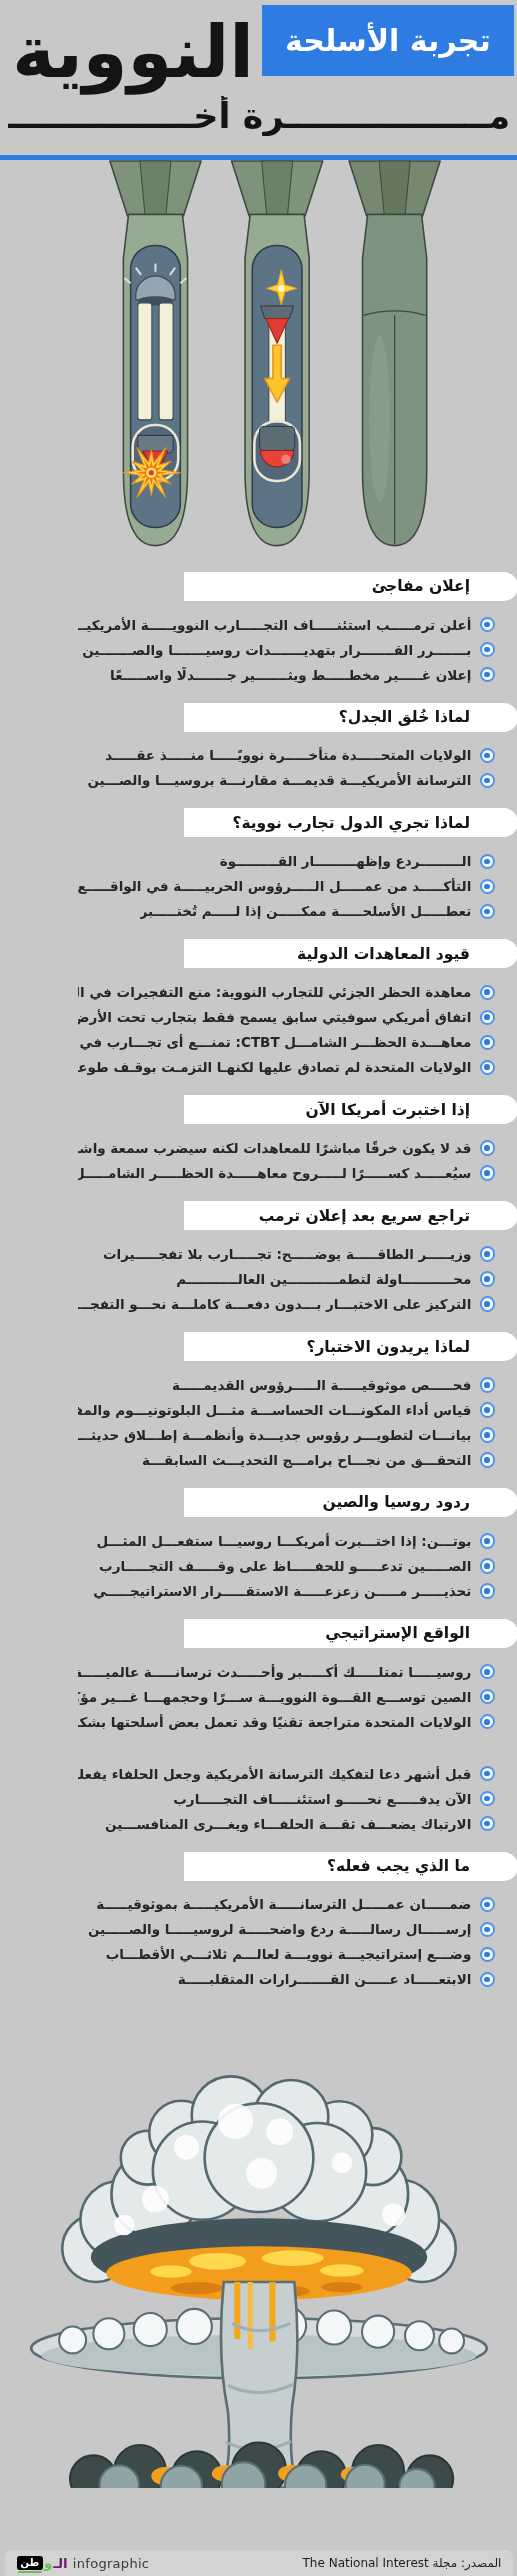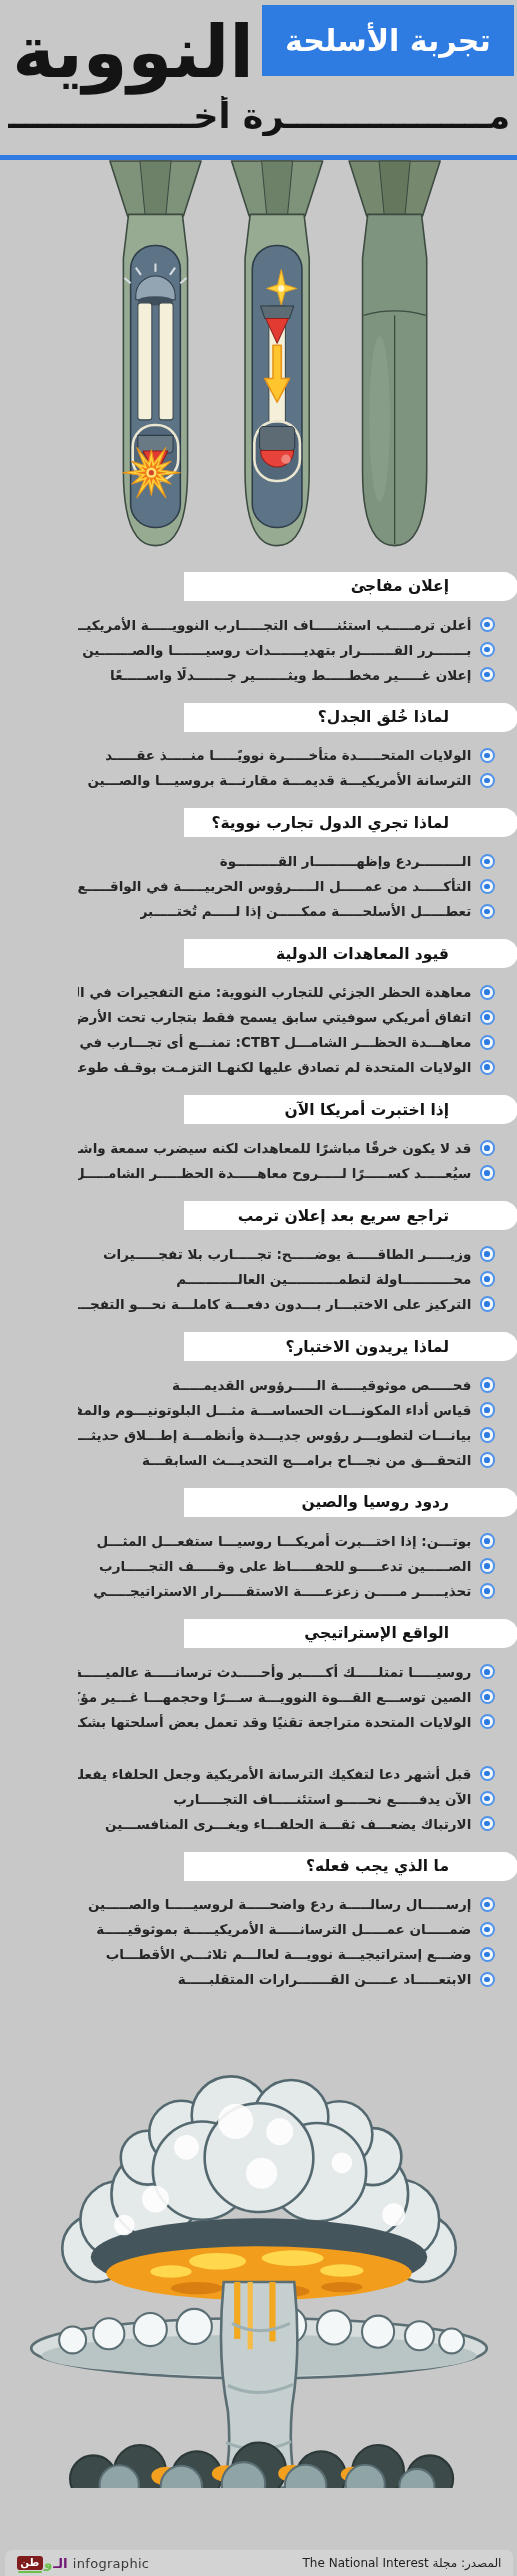--- a/index.html
+++ b/index.html
@@ -27,21 +27,21 @@
   }
   .divider{height:5.2px;background:#2e7ce2;}
   
   .bombs, .cloud{display:block;}
   
   .sections{direction:rtl;}
   .section{margin-top:15.5px;}
   .pill{
     background:#ffffff;height:29px;margin-left:184px;margin-right:0;
     border-radius:0 23px 23px 0; 
-    display:flex;align-items:center;padding-right:69px;
+    display:flex;align-items:center;padding-right:48px;
   }
   .pill-text{font-size:15.5px;font-weight:700;color:#141414;}
   .bullets{padding:11.4px 23px 0 78px;}
   .bullet-row{display:flex;align-items:center;height:25px;}
   .bullet-icon{
     width:11.4px;height:11.4px;border:2.1px solid #4f93ea;border-radius:50%;
     background:#f4f7fb;display:flex;align-items:center;justify-content:center;flex:0 0 auto;
   }
   .bullet-icon i{width:5.7px;height:5.7px;background:#2e7ce2;border-radius:50%;}
   .bullet-text{
@@ -49,21 +49,21 @@
     white-space:nowrap;overflow:hidden;
   }
   
   .footer{
     position:absolute;left:5.2px;right:5.2px;bottom:0;height:26px;
     background:#d3d3d3;border-radius:7.2px 7.2px 0 0;
     display:flex;align-items:center;justify-content:space-between;padding:0 11.4px;
   }
   .logo{display:flex;align-items:center;direction:ltr;}
   .lg-box{
-    position:relative;background:#7f1d1d;color:#fff;font-weight:700;font-size:10.4px;
+    position:relative;background:#000000;color:#fff;font-weight:700;font-size:10.4px;
     border-radius:3.1px;padding:0.5px 3.6px 1.6px 3.6px;line-height:1.1;
   }
   .lg-box::after{content:"";position:absolute;left:1px;right:1px;bottom:-3.6px;height:2.6px;background:#6cc04a;border-radius:1px;}
   .lg-waw{color:#6cc04a;font-weight:700;font-size:13.5px;margin:0 1px;}
   .lg-al{color:#701a75;font-weight:700;font-size:13.5px;}
   .logo-suffix{color:#3a3a3a;font-weight:400;font-size:13px;margin-left:5.2px;letter-spacing:0.3px;}
   .source{direction:rtl;color:#1f1f1f;font-weight:400;font-size:12px;white-space:nowrap;}
 </style>
 </head>
 <body>
@@ -398,27 +398,27 @@
 
   <div class="section">
     <div class="pill">
       <span class="pill-text">ما الذي يجب فعله؟</span>
     </div>
     <div class="bullets">
         <div class="bullet-row">
           <span class="bullet-icon">
             <i></i>
           </span>
+          <span class="bullet-text">ضمـــــان عمـــــل الترسانـــــة الأمريكيـــــة بموثوقيـــــة</span>
+        </div>
+        <div class="bullet-row">
+          <span class="bullet-icon">
+            <i></i>
+          </span>
           <span class="bullet-text">إرســـــال رسالـــــة ردع واضحـــــة لروسيـــــا والصـــــين</span>
-        </div>
-        <div class="bullet-row">
-          <span class="bullet-icon">
-            <i></i>
-          </span>
-          <span class="bullet-text">ضمـــــان عمـــــل الترسانـــــة الأمريكيـــــة بموثوقيـــــة</span>
         </div>
         <div class="bullet-row">
           <span class="bullet-icon">
             <i></i>
           </span>
           <span class="bullet-text">وضـــع إستراتيجيـــة نوويـــة لعالـــم ثلاثـــي الأقطـــاب</span>
         </div>
         <div class="bullet-row">
           <span class="bullet-icon">
             <i></i>

